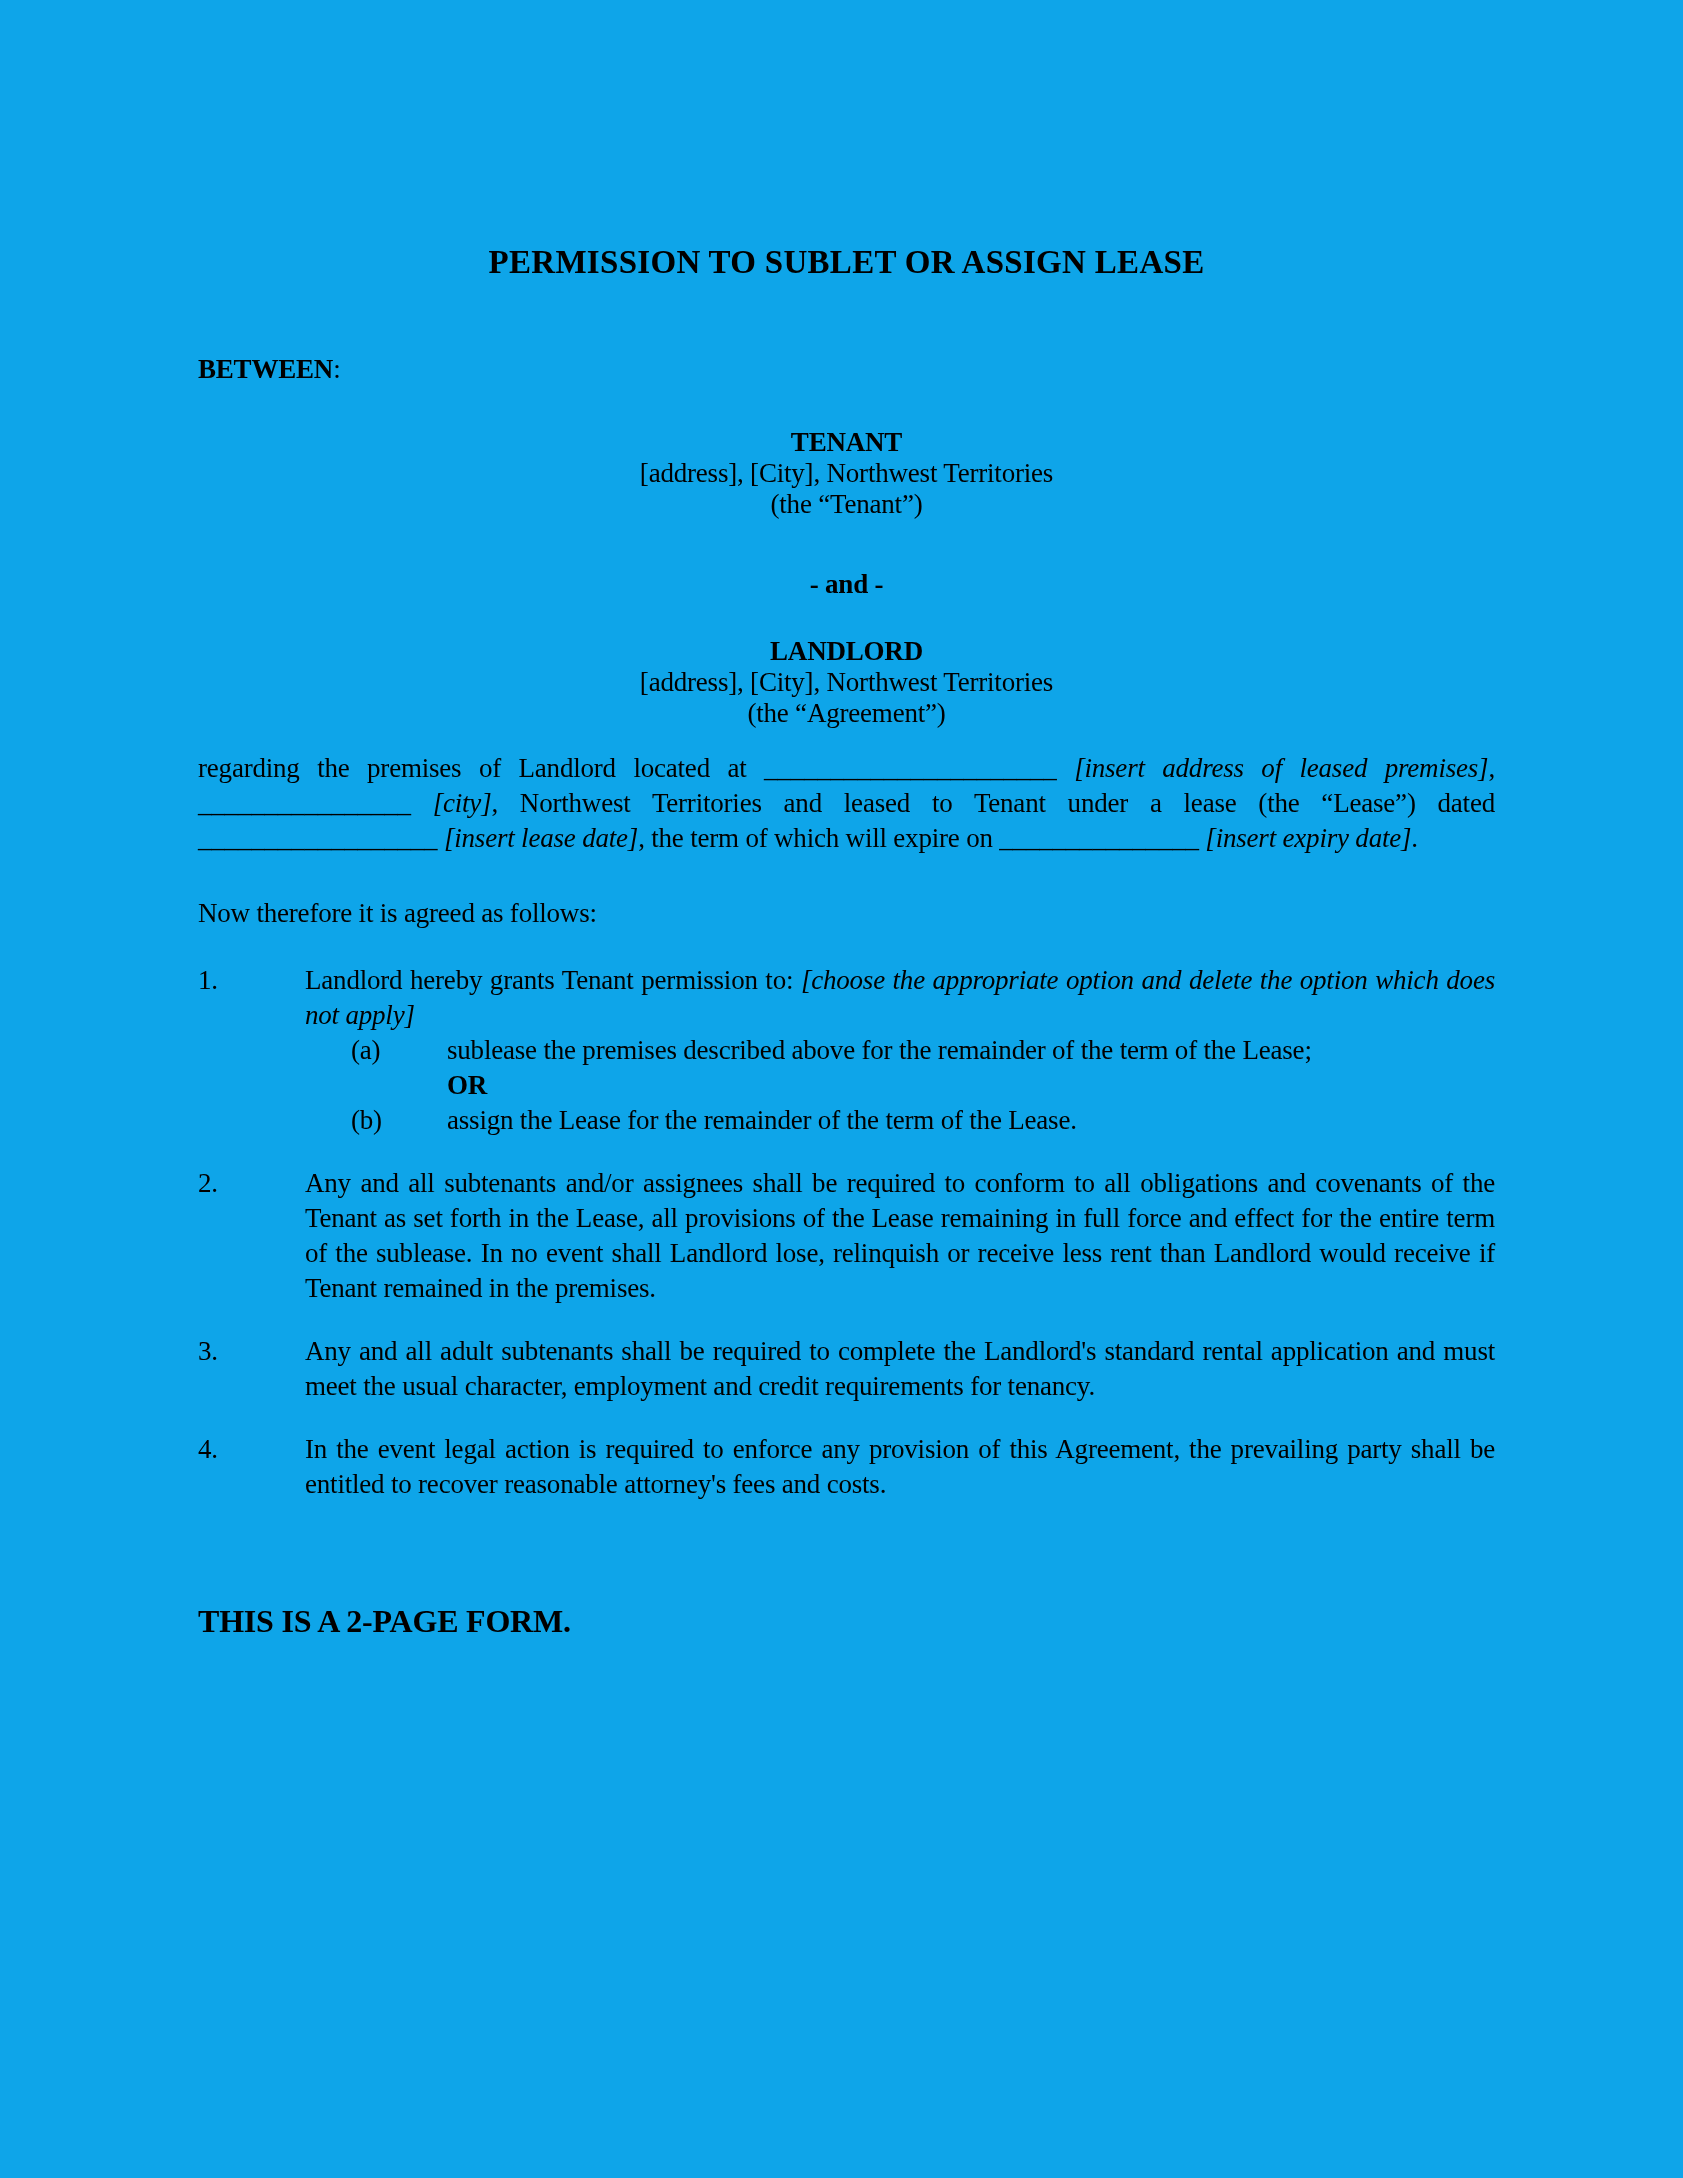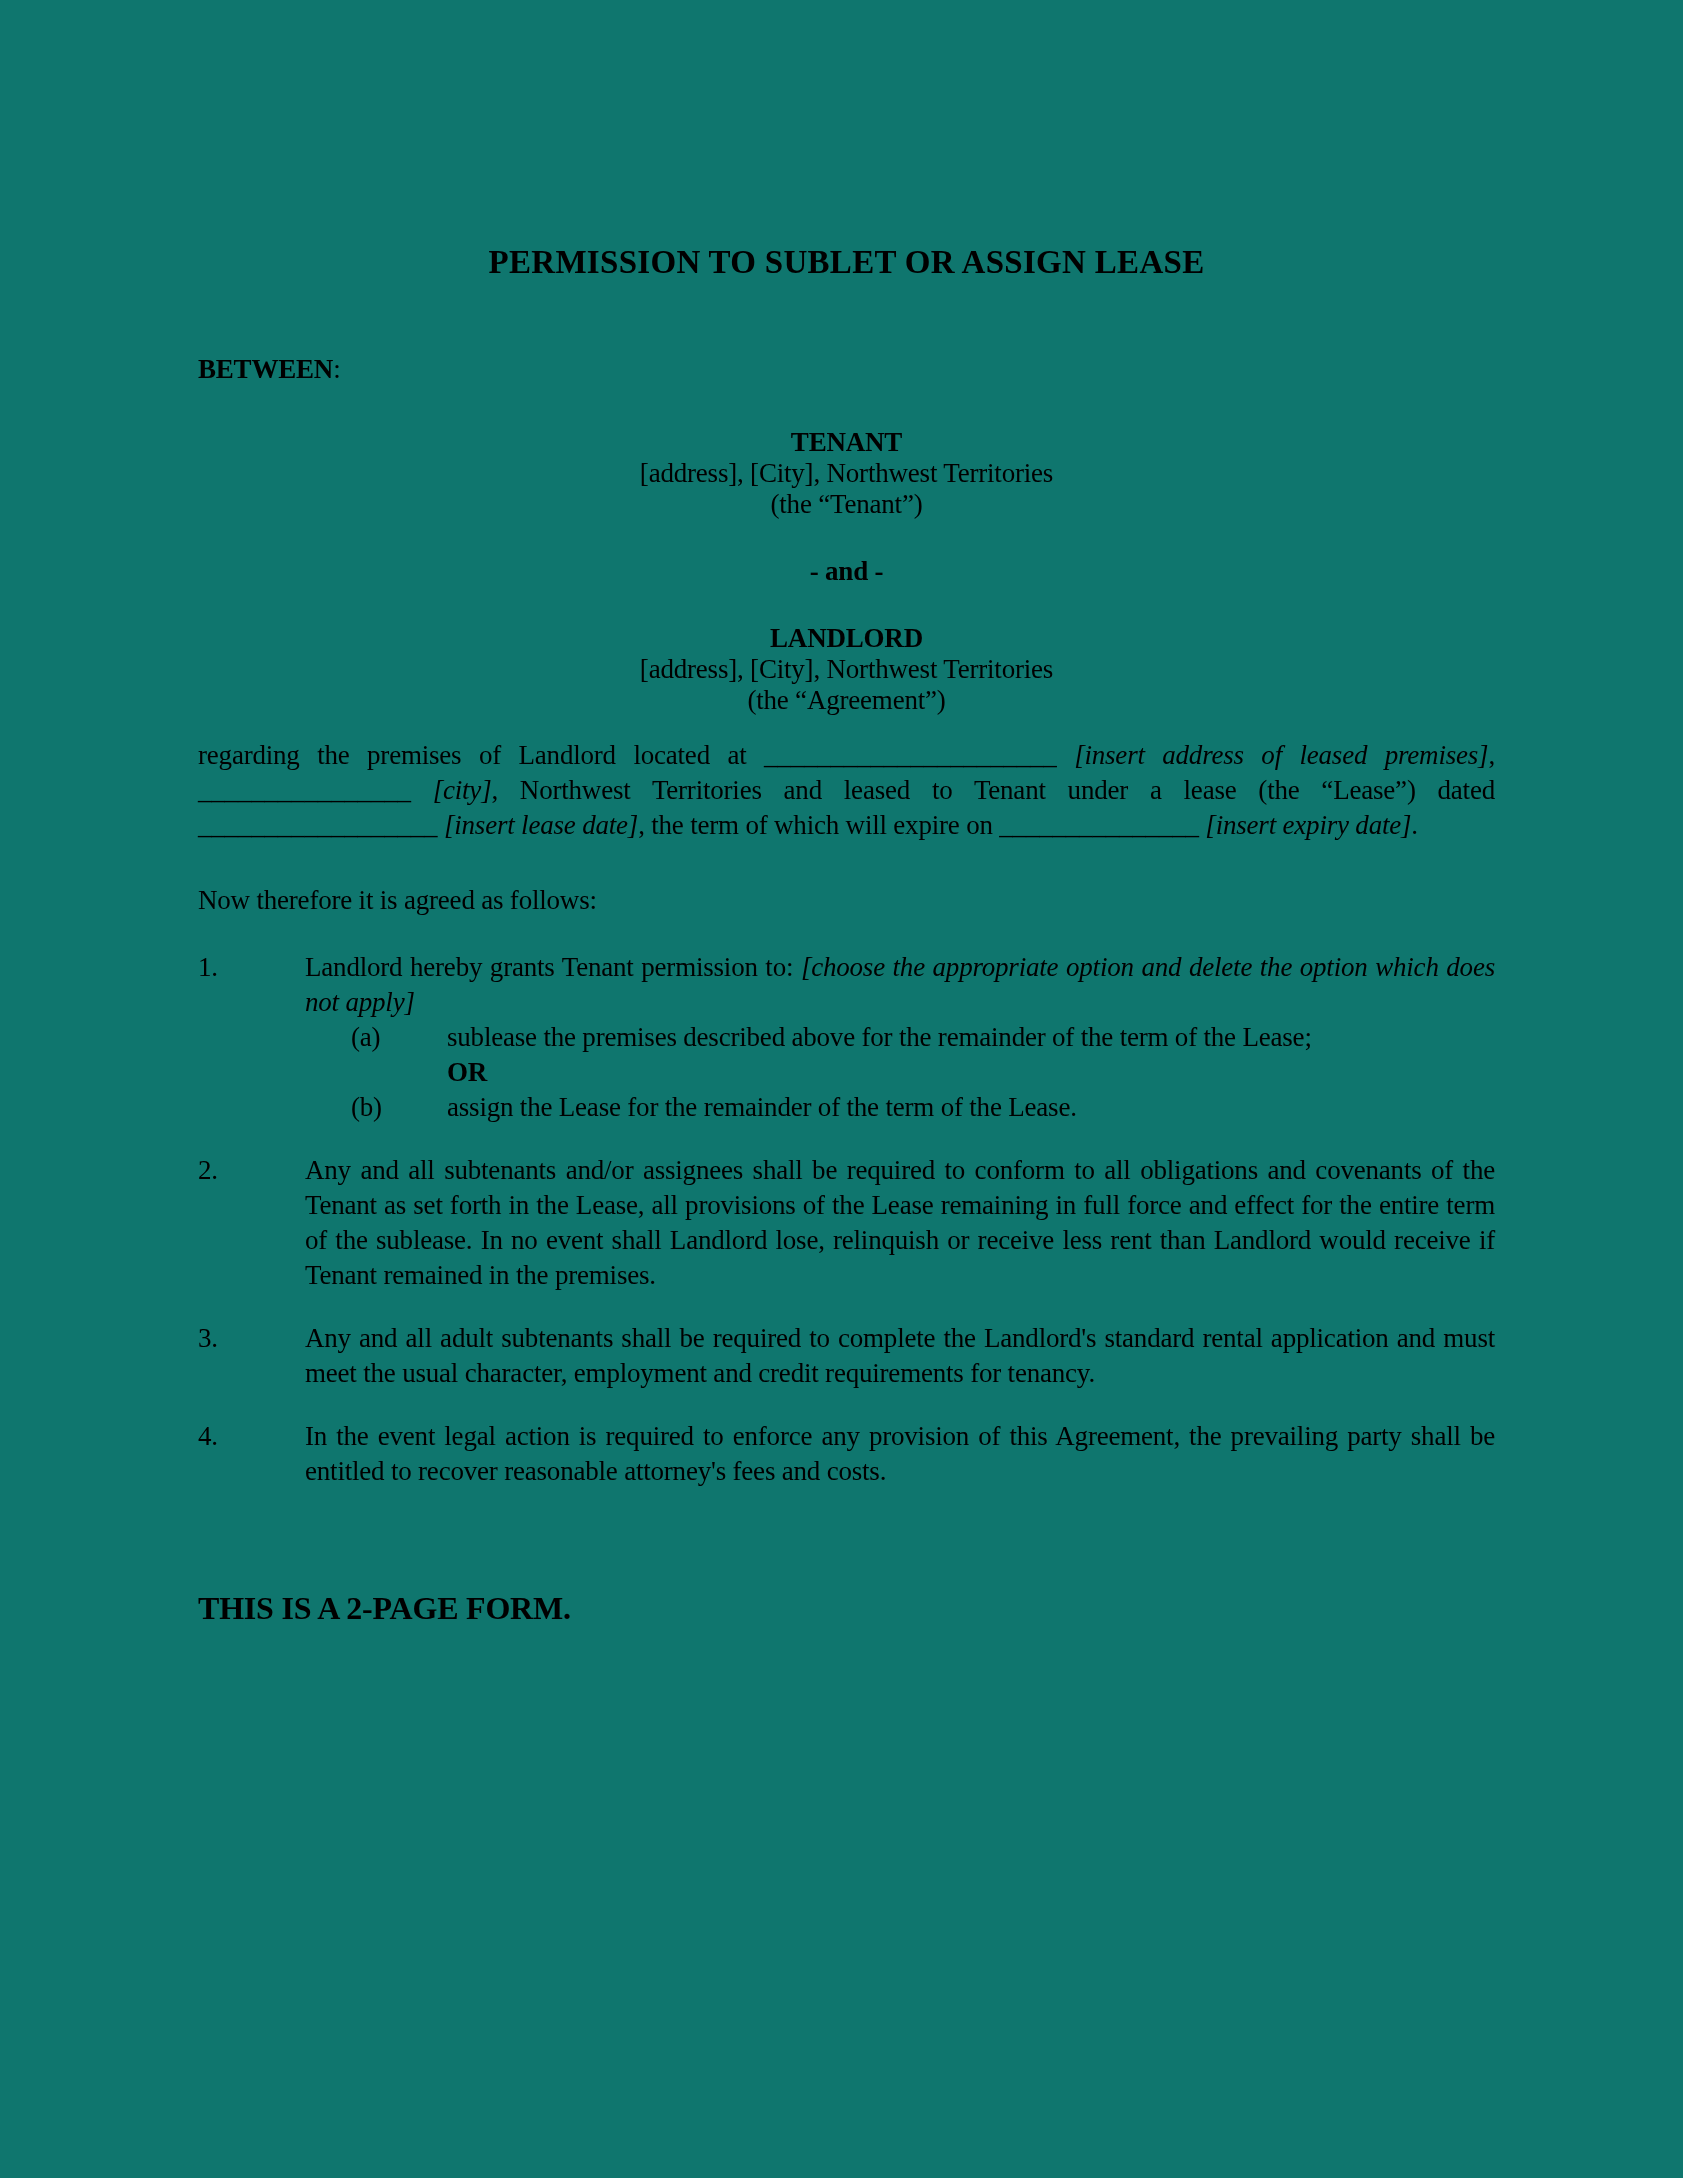--- a/index.html
+++ b/index.html
@@ -1,20 +1,20 @@
 <!DOCTYPE html>
 <html><head>
 <meta charset="utf-8">
 <style>
   html, body { margin: 0; padding: 0; background: #ffffff; }
   .page {
     position: relative;
     width: 1683px;
     height: 2178px;
-    background: #0f766e;
+    background: #0ea5e9;
     font-family: "Liberation Serif", "DejaVu Serif", serif;
     font-size: 27px;
     line-height: 35px;
     letter-spacing: -0.2px;
     color: #000000;
     overflow: hidden;
   }
   .content {
     position: absolute;
     left: 198px;
@@ -25,21 +25,21 @@
     font-size: 33px;
     line-height: 42px;
     font-weight: bold;
     text-align: center;
     margin: 0 0 69px 0;
     letter-spacing: 0.3px;
   }
   .para { margin: 0 0 44px 0; }
   .para-tight { margin: 0 0 40px 0; }
   .just { text-align: justify; }
-  .party { text-align: center; line-height: 31px; margin: 0 0 36px 0; }
+  .party { text-align: center; line-height: 31px; margin: 0 0 49px 0; }
   .party-last { margin: 0 0 22px 0; }
   .party-name { font-weight: bold; }
   .sep { text-align: center; font-weight: bold; margin: 12px 0 36px 0; line-height: 31px; }
   .lead { margin: 0 0 32px 0; }
   .clause { display: flex; margin: 0 0 28px 0; }
   .clause-num { flex: 0 0 99px; }
   .clause-body { flex: 1; min-width: 0; margin-left: 8px; }
   .subrow { display: flex; }
   .subletter { flex: 0 0 96px; margin-left: 46px; }
   .subtext { flex: 1; min-width: 0; }

